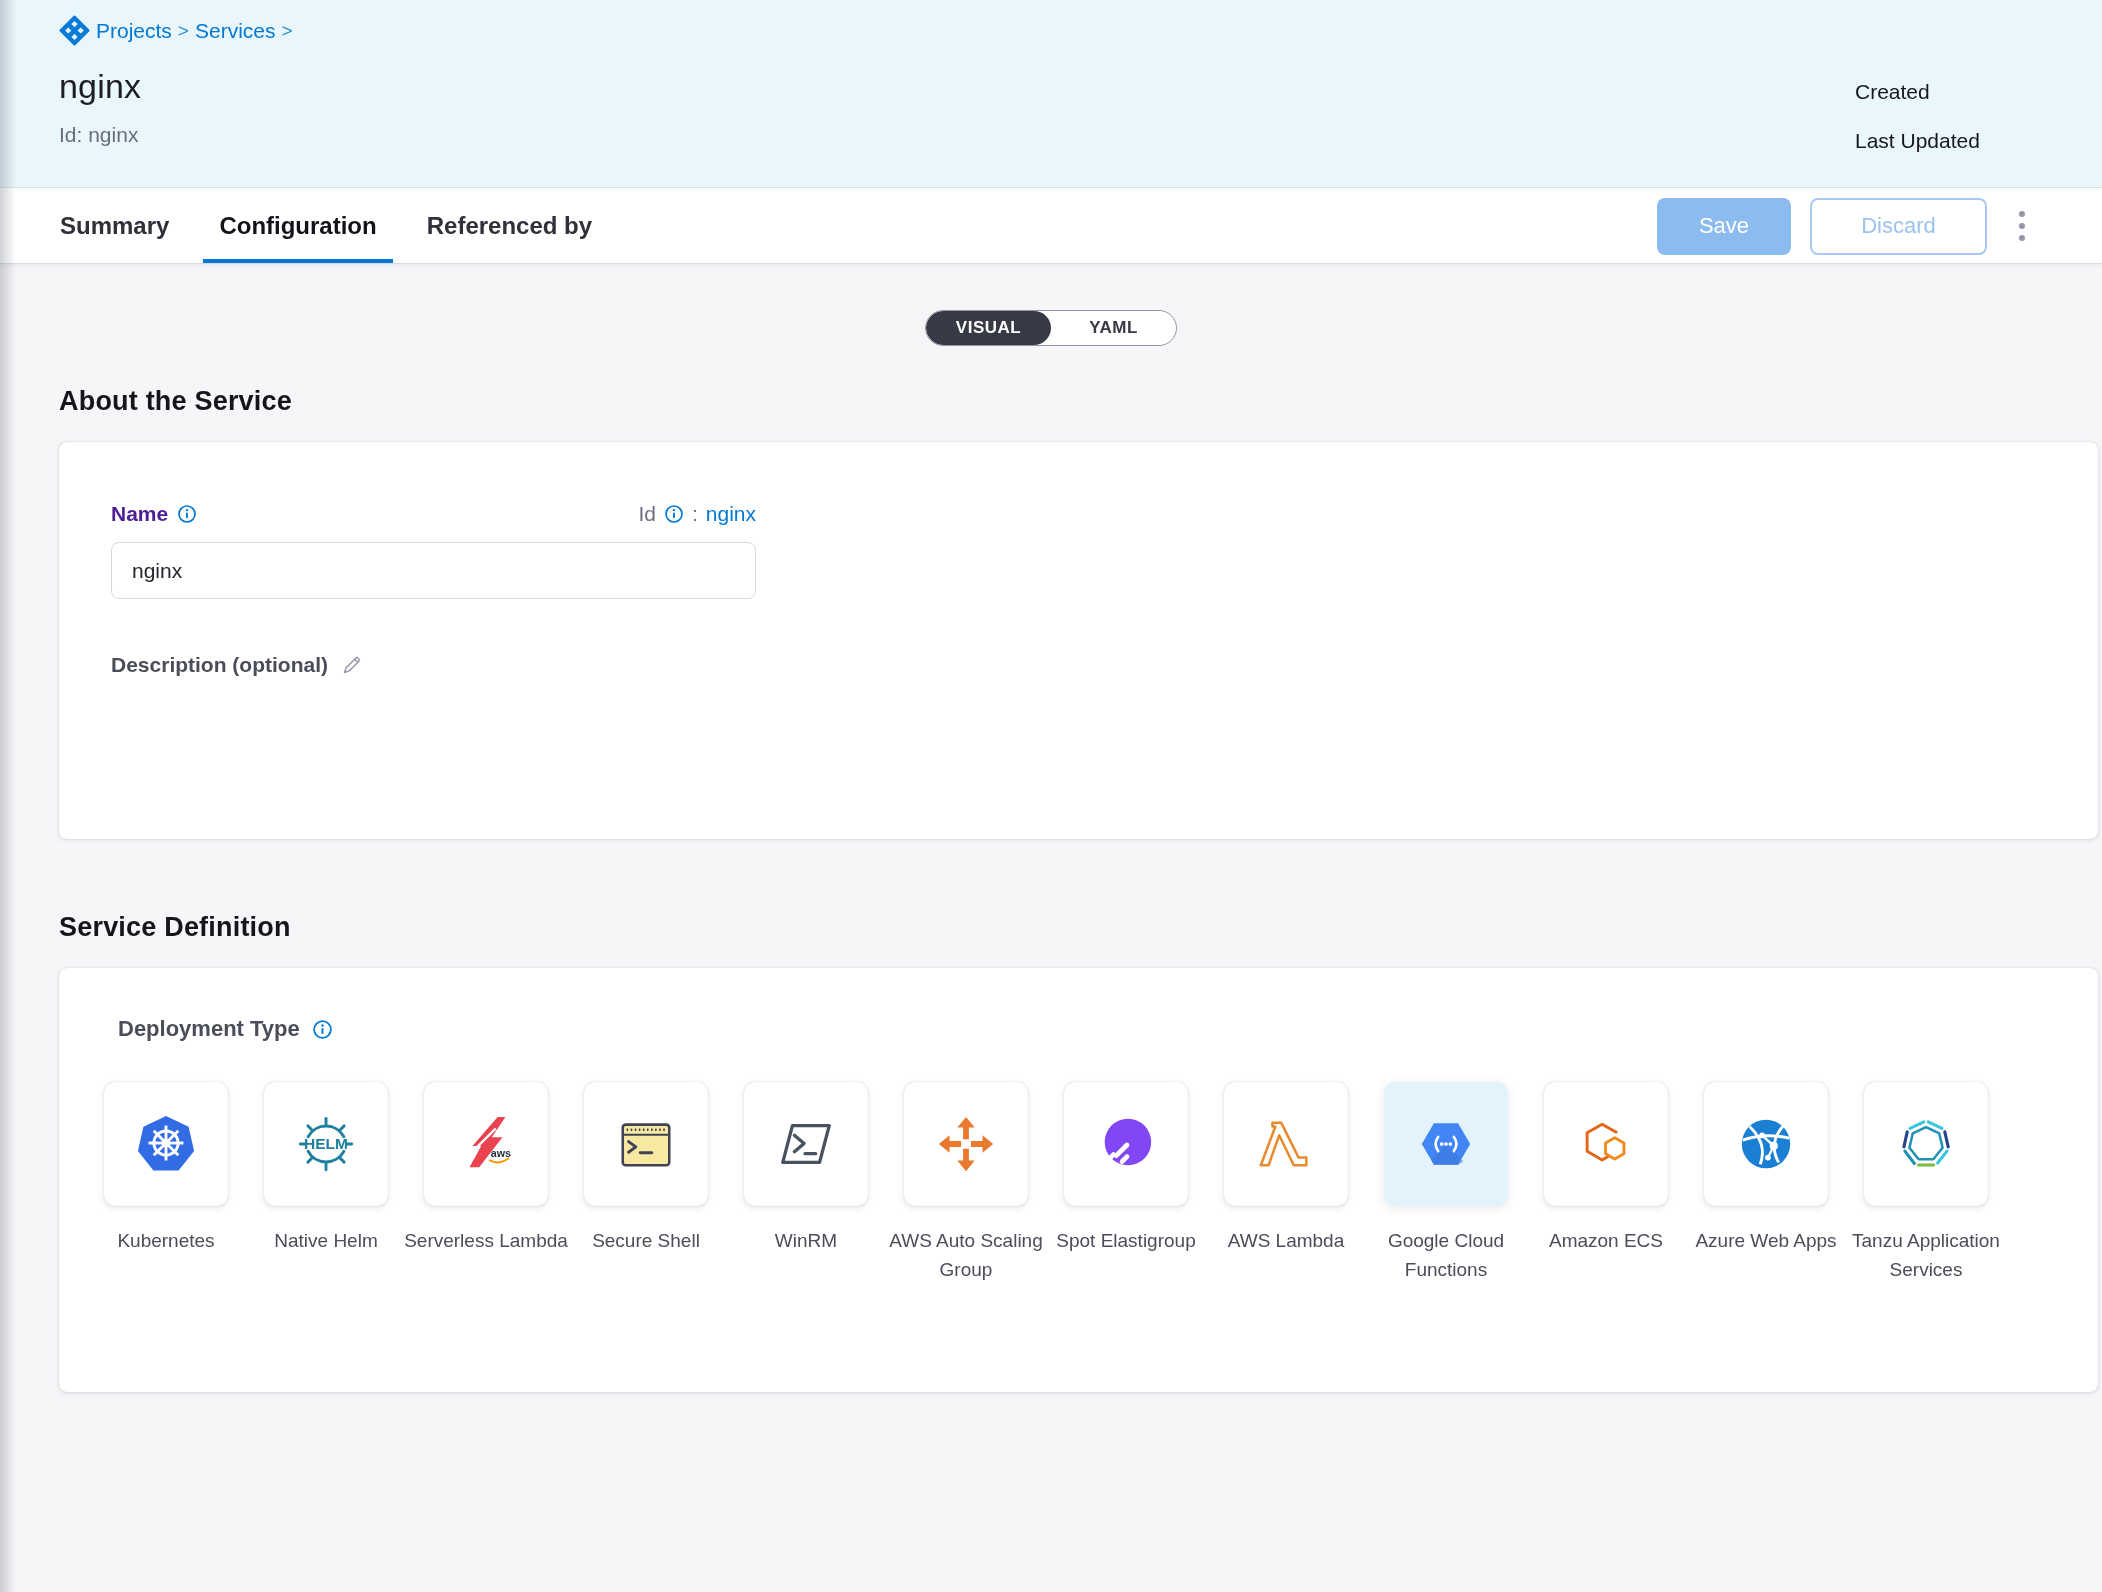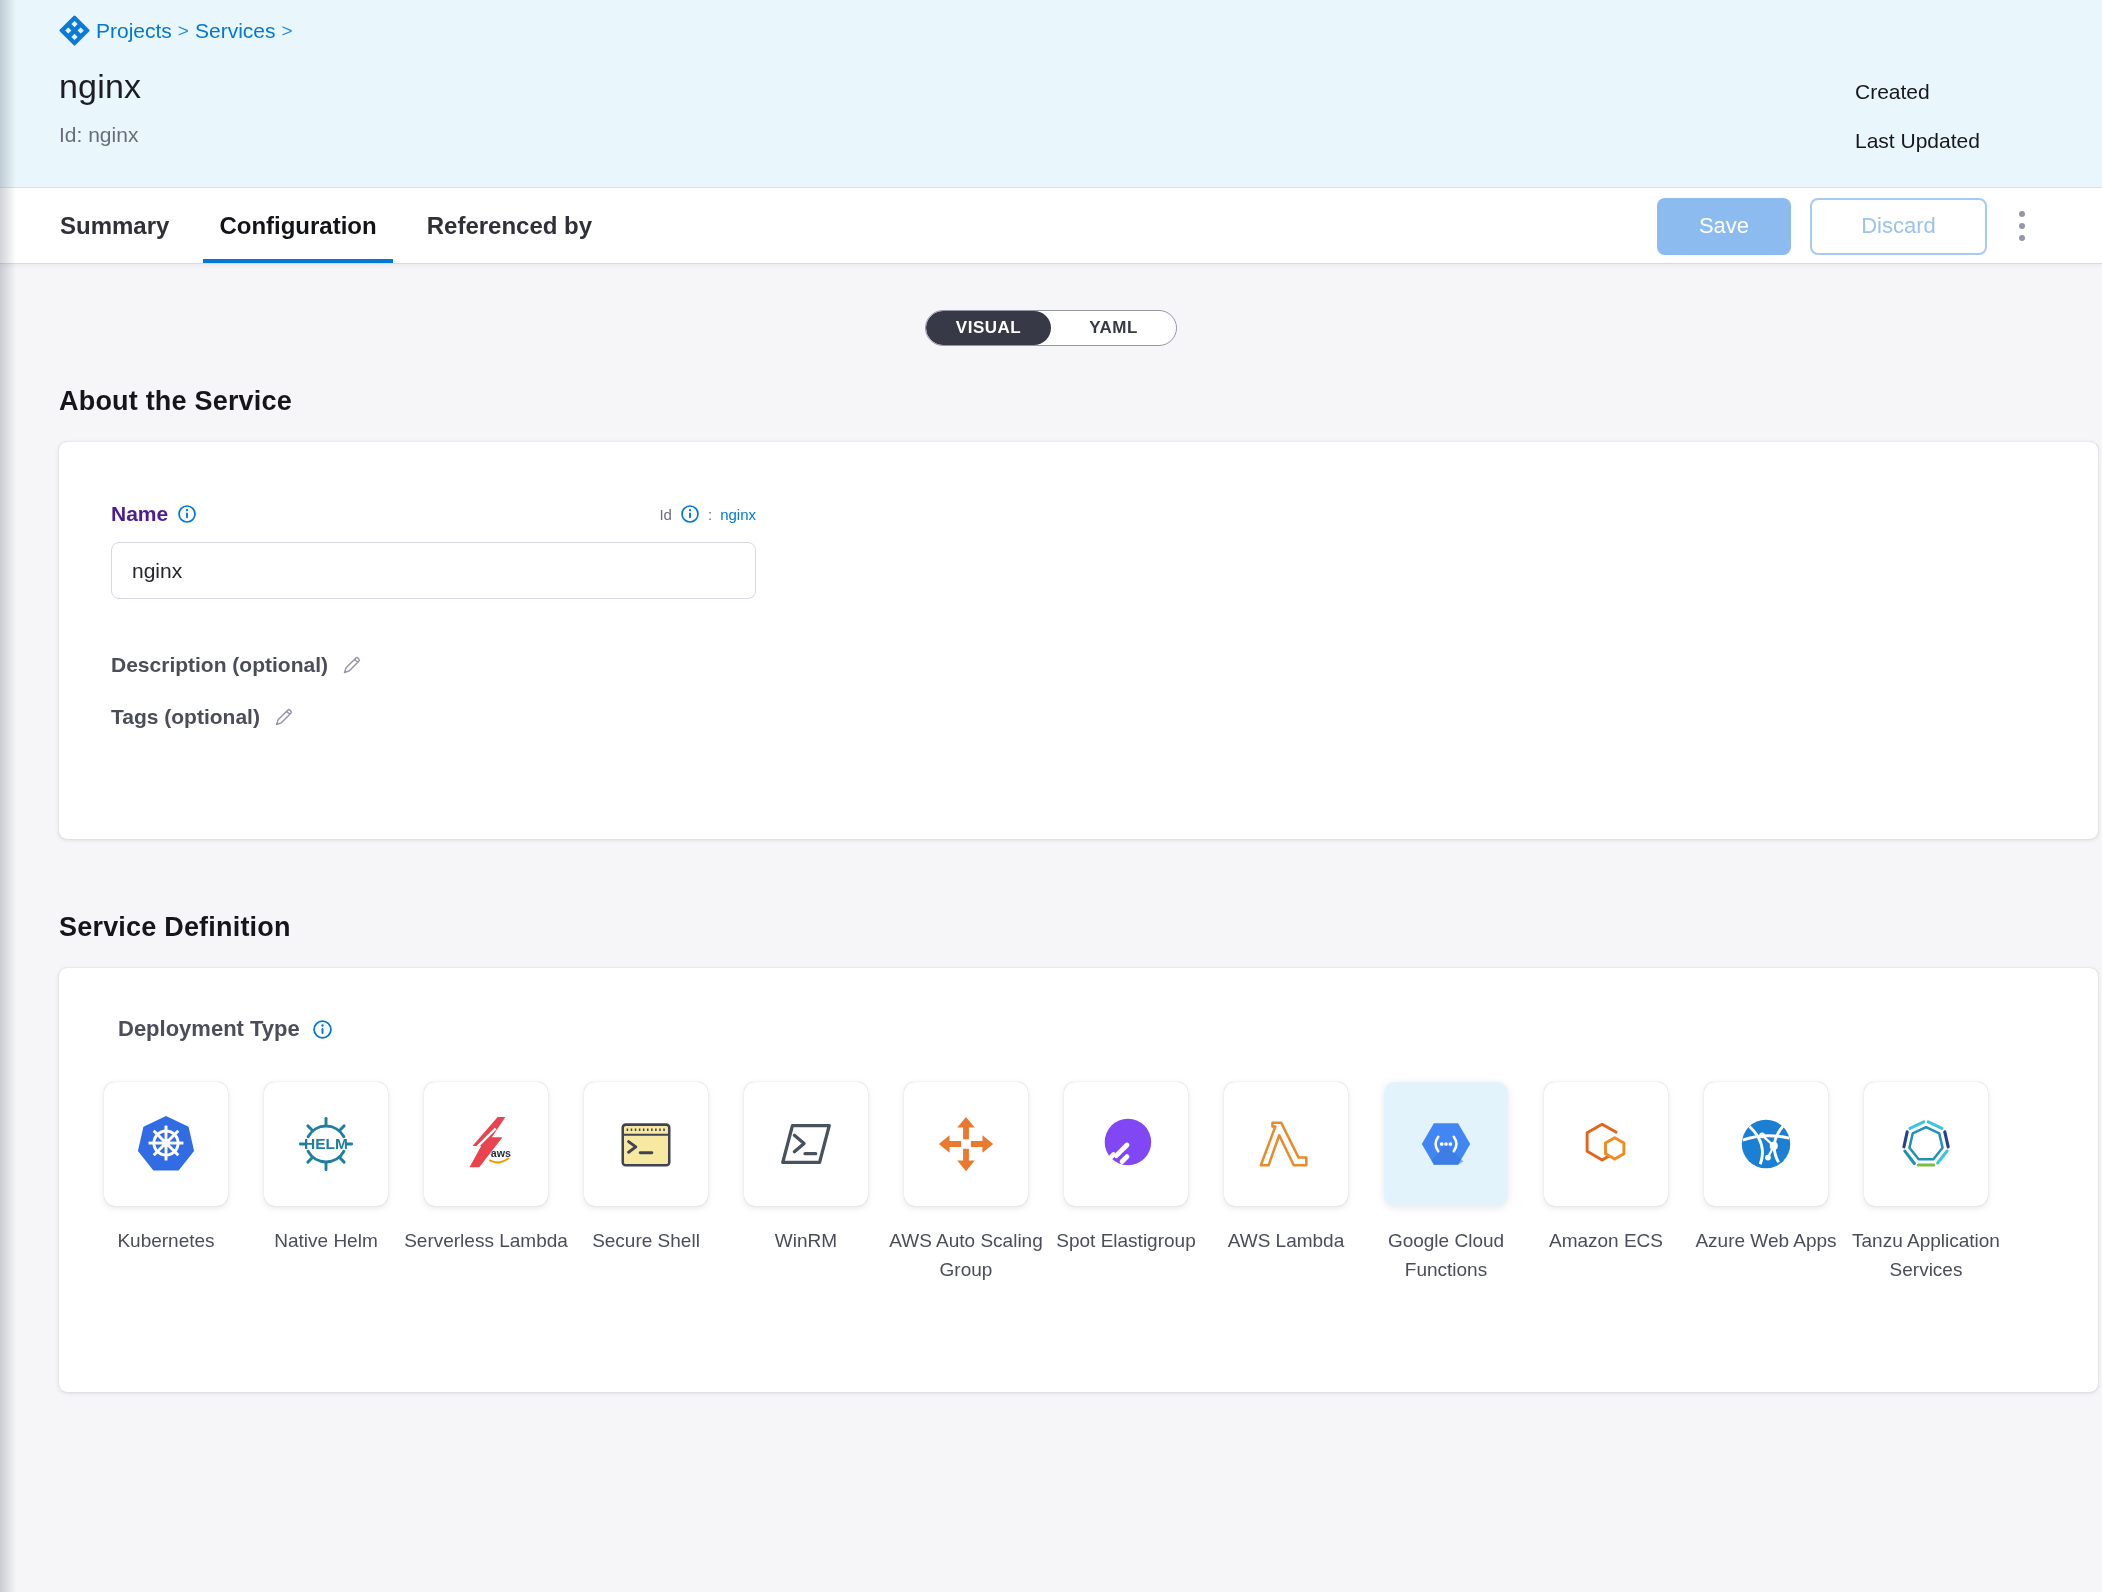--- a/index.html
+++ b/index.html
@@ -49,21 +49,21 @@
   .h-sd { margin-top:73px; }
 
   .card { margin:0 4px 0 59px; background:#fff; border-radius:8px;
     box-shadow:0 0 1px rgba(40,41,61,.25), 0 1px 4px rgba(96,97,112,.18); }
   .card-about { margin-top:25px; height:397px; padding:60px 0 0 52px; }
   .card-sd { margin-top:25px; height:424px; padding:48px 0 0 45px; }
 
   .field-col { width:645px; }
   .label-row { display:flex; align-items:center; justify-content:space-between; }
   .fld-label { font-size:21px; font-weight:bold; color:#4c1d95; display:flex; align-items:center; gap:9px; }
-  .id-row { display:flex; align-items:center; gap:8px; font-size:15px; }
+  .id-row { display:flex; align-items:center; gap:8px; font-size:21px; }
   .id-word { color:#6d6f80; }
   .id-colon { color:#6d6f80; }
   .id-val { color:#0278d5; cursor:pointer; }
   .text-input { width:645px; height:57px; margin-top:16px; border:1px solid #d8d9e3; border-radius:8px;
     font-size:21px; color:#25262c; padding:0 20px; font-family:inherit; background:#fff; }
   .opt-row { display:flex; align-items:center; gap:13px; font-size:21px; font-weight:bold; color:#4b4d59; }
   .opt-desc { margin-top:54px; }
   .opt-tags { margin-top:28px; }
   .icon-btn { display:inline-flex; cursor:pointer; }
 
@@ -164,28 +164,20 @@
       </div>
 
       <div class="opt-row opt-desc">
         <span>Description (optional)</span>
         <span class="icon-btn">
           <svg width="22" height="22" viewBox="0 0 20 20">
               <path d="M3.2 16.8 l1.4-4.2 L13.4 3.8 a1.5 1.5 0 0 1 2.1 0 l.7.7 a1.5 1.5 0 0 1 0 2.1 L7.4 15.4 3.2 16.8 z M12.4 4.8 l2.8 2.8" fill="none" stroke="#9394a8" stroke-width="1.3" stroke-linejoin="round"></path>
             </svg>
         </span>
       </div>
-      <div class="opt-row opt-tags">
-        <span>Tags (optional)</span>
-        <span class="icon-btn">
-          <svg width="22" height="22" viewBox="0 0 20 20">
-              <path d="M3.2 16.8 l1.4-4.2 L13.4 3.8 a1.5 1.5 0 0 1 2.1 0 l.7.7 a1.5 1.5 0 0 1 0 2.1 L7.4 15.4 3.2 16.8 z M12.4 4.8 l2.8 2.8" fill="none" stroke="#9394a8" stroke-width="1.3" stroke-linejoin="round"></path>
-            </svg>
-        </span>
-      </div>
     </div>
 
     <h2 class="sec-heading h-sd">Service Definition</h2>
 
     <div class="card card-sd">
       <div class="dep-label">
         <span>Deployment Type</span>
         <span class="info-icon icon-btn">
           <svg width="21" height="21" viewBox="0 0 20 20">
               <circle cx="10" cy="10" r="8" fill="none" stroke="#0278d5" stroke-width="1.7"></circle>

